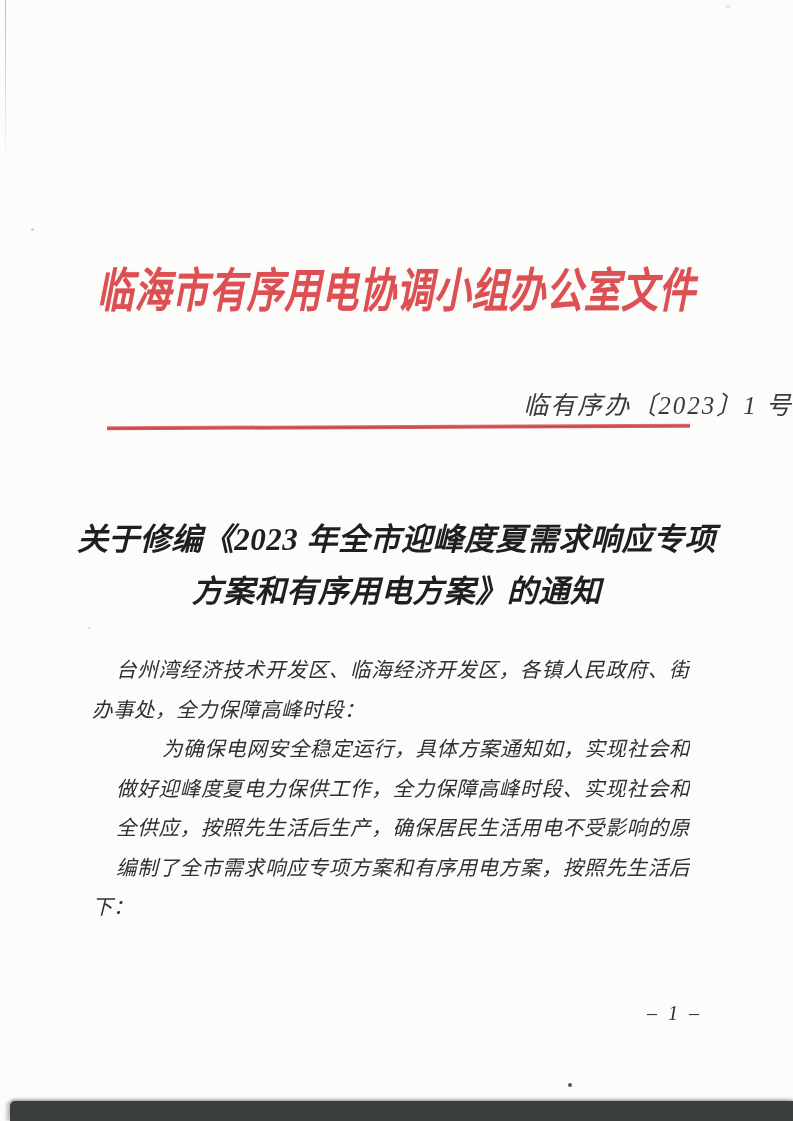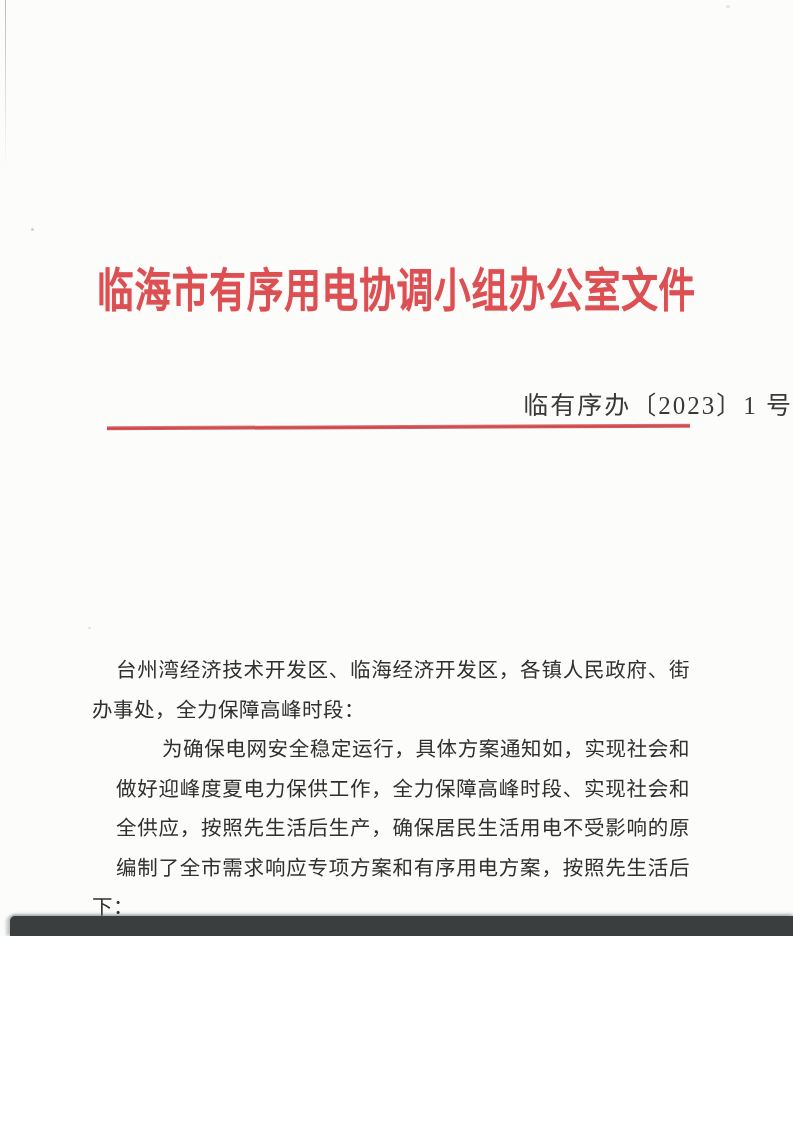--- a/index.html
+++ b/index.html
@@ -1,22 +1,23 @@
 <!DOCTYPE html>
 <html lang="zh-CN"><head>
 <meta charset="utf-8">
 <style>
   html, body { margin: 0; padding: 0; background: #ffffff; }
   .scan {
     position: relative;
     width: 793px;
-    height: 936px;
+    height: 1121px;
     background: #fcfcfb;
     overflow: hidden;
     font-family: "Liberation Serif", "DejaVu Serif", serif;
+    font-style: italic;
   }
 
   
   .edge-line-left {
     position: absolute;
     left: 5px; top: 0;
     width: 1px; height: 170px;
     background: linear-gradient(to bottom, #b9bcbc, rgba(185,188,188,0));
   }
 
@@ -118,20 +119,24 @@
 <div class="scan">
 
   <div class="edge-line-left"></div>
 
   <div class="red-header">临海市有序用电协调小组办公室文件</div>
 
   <div class="doc-number">临有序办〔2023〕1 号</div>
 
   <div class="red-rule"></div>
 
+  <div class="title-block">
+    <div class="title-line">关于修编《2023 年全市迎峰度夏需求响应专项</div>
+    <div class="title-line">方案和有序用电方案》的通知</div>
+  </div>
 
   <div class="body-block">
     <div class="body-line jl">台州湾经济技术开发区、临海经济开发区，各镇人民政府、街道</div>
     <div class="body-line">办事处，全力保障高峰时段：</div>
     <div class="body-line jl indent">为确保电网安全稳定运行，具体方案通知如，实现社会和</div>
     <div class="body-line jl">做好迎峰度夏电力保供工作，全力保障高峰时段、实现社会和</div>
     <div class="body-line jl">全供应，按照先生活后生产，确保居民生活用电不受影响的原则，</div>
     <div class="body-line jl">编制了全市需求响应专项方案和有序用电方案，按照先生活后生产</div>
     <div class="body-line">下：</div>
   </div>

